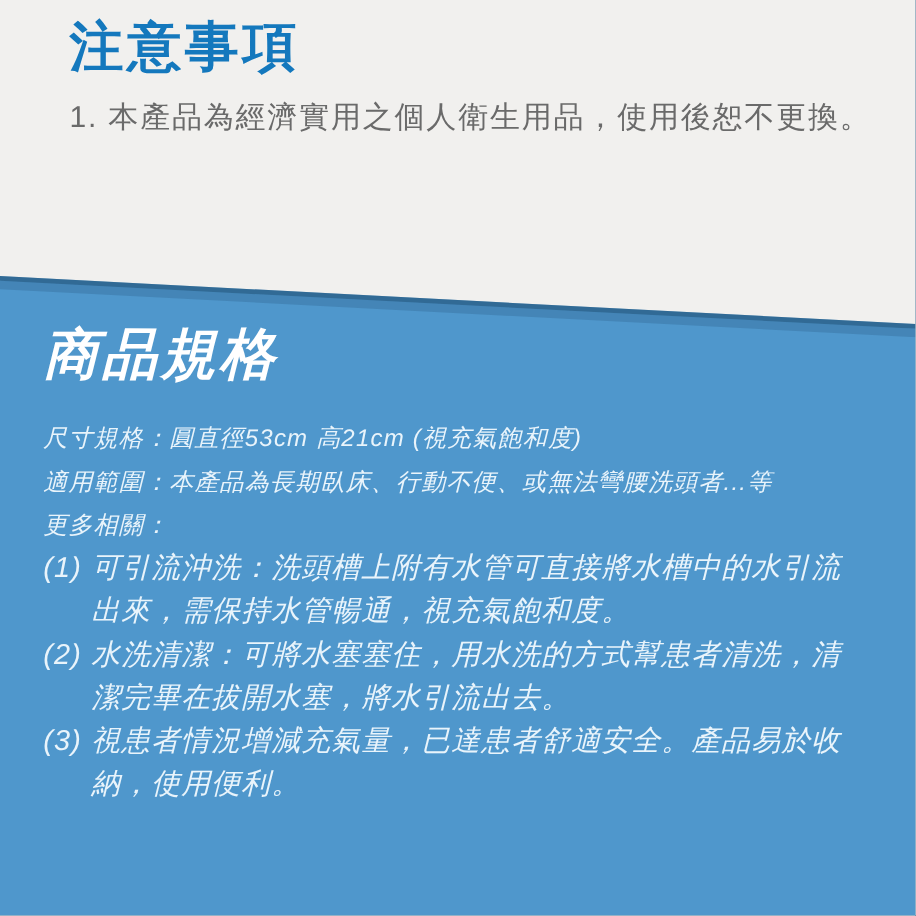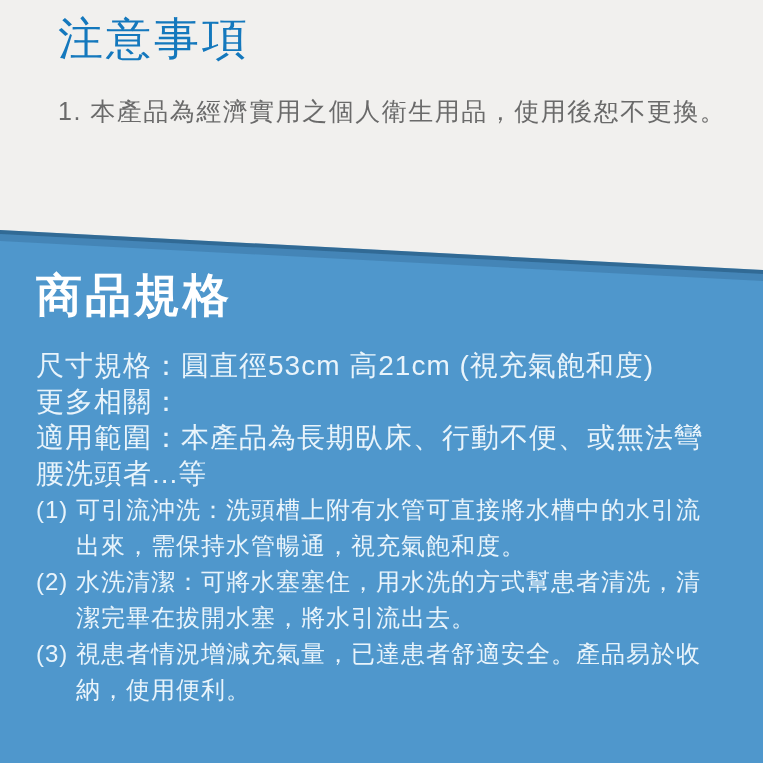--- a/index.html
+++ b/index.html
@@ -18,26 +18,26 @@
   }
 
   
   .notice{
     position:absolute;
     left:58px; top:12px; right:36px;
     z-index:4;
   }
   .notice-title{
     font-size:45px;
-    font-weight:400;
+    font-weight:700;
     letter-spacing:3px;
     line-height:54px;
     color:var(--accent-blue);
   }
-  .notice-items{margin-top:26px;}
+  .notice-items{margin-top:13px;}
   .notice-item{
     font-size:25px;
     line-height:38px;
     letter-spacing:1.5px;
     color:var(--notice-text);
   }
 
   
   .spec-bg{
     position:absolute; inset:0;
@@ -55,31 +55,32 @@
     position:absolute; inset:0;
     background:rgba(10,45,75,0.16);
     clip-path:polygon(0 234px,763px 274px,763px 281px,0 241px);
     z-index:2;
   }
 
   .spec{
     position:absolute; inset:0;
     padding:268px 38px 0 36px;
     z-index:3;
+    font-style:italic;
   }
   .spec-title{
     font-size:46px;
     font-weight:700;
     letter-spacing:3px;
     line-height:54px;
     color:#ffffff;
   }
   .spec-rows{margin-top:26px;}
   .spec-row{
-    font-size:28px;
+    font-size:20px;
     line-height:36px;
     letter-spacing:1px;
     color:var(--spec-text);
   }
   .spec-notes{margin-top:0;}
   .spec-note{
     display:flex;
     align-items:flex-start;
     font-size:24px;
     line-height:36px;
@@ -101,22 +102,22 @@
 
 <div class="spec-bg"></div>
 <div class="diag-shadow-dark"></div>
 <div class="diag-shadow-soft"></div>
 
 <section class="spec">
   <h2 class="spec-title">商品規格</h2>
 
   <div class="spec-rows">
     <div class="spec-row">尺寸規格：圓直徑53cm 高21cm (視充氣飽和度)</div>
+    <div class="spec-row">適用範圍：本產品為長期臥床、行動不便、或無法彎腰洗頭者...等</div>
     <div class="spec-row">更多相關：</div>
-    <div class="spec-row">適用範圍：本產品為長期臥床、行動不便、或無法彎腰洗頭者...等</div>
   </div>
 
   <div class="spec-notes">
     <div class="spec-note">
       <span class="note-num">(1)</span>
       <span class="note-text">可引流沖洗：洗頭槽上附有水管可直接將水槽中的水引流出來，需保持水管暢通，視充氣飽和度。</span>
     </div>
     <div class="spec-note">
       <span class="note-num">(2)</span>
       <span class="note-text">水洗清潔：可將水塞塞住，用水洗的方式幫患者清洗，清潔完畢在拔開水塞，將水引流出去。</span>

